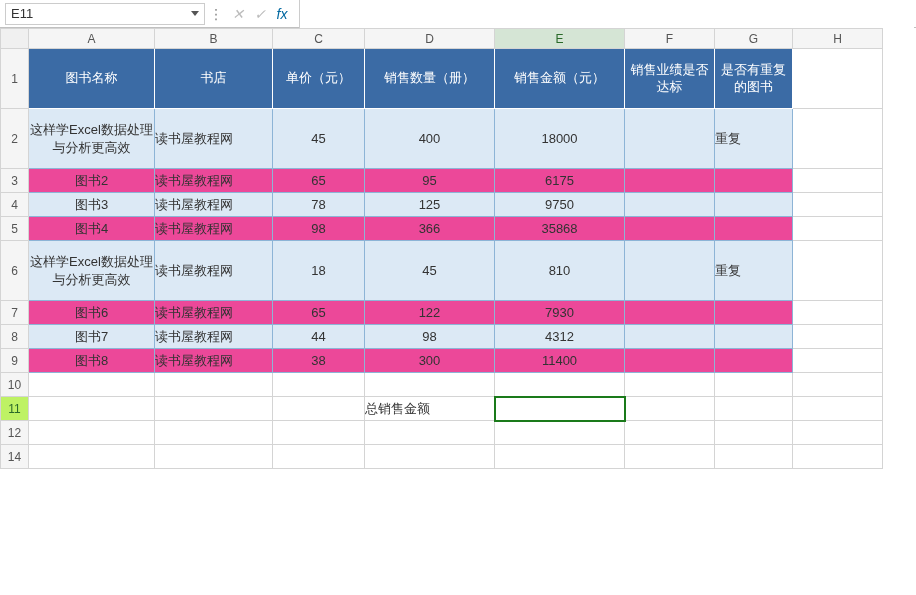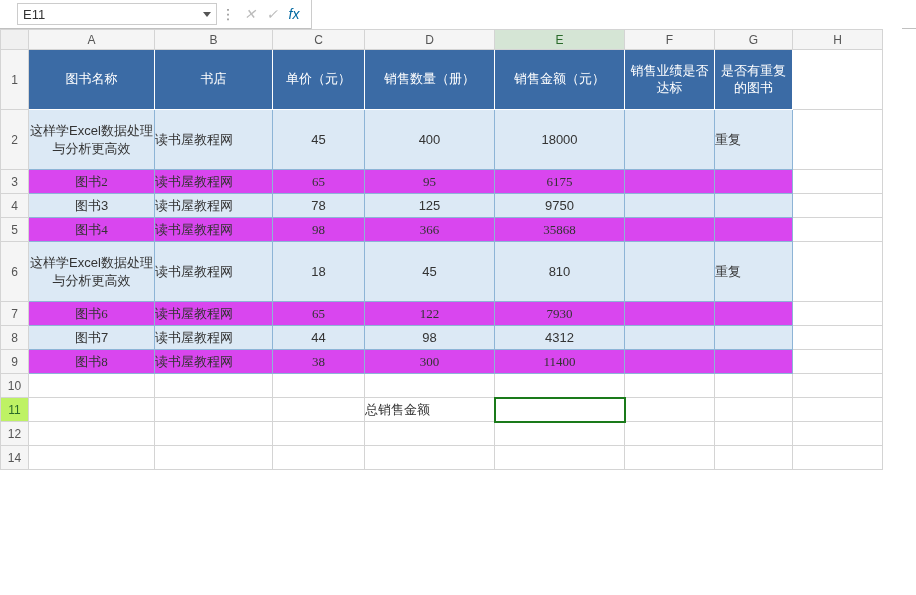--- a/index.html
+++ b/index.html
@@ -11,21 +11,21 @@
       overflow: hidden;
     }
     
     
     .formula-bar {
       display: flex;
       align-items: center;
       height: 28px;
       border-bottom: 1px solid #c0c0c0;
       background: #fff;
-      padding: 14px;
+      padding: 2px;
     }
     .name-box {
       width: 200px;
       height: 22px;
       border: 1px solid #ccc;
       padding: 2px 5px;
       font-size: 13px;
       display: flex;
       align-items: center;
       justify-content: space-between;
@@ -138,21 +138,21 @@
       border: 1px solid #ffffff !important;
       padding: 4px 6px;
       line-height: 1.3;
     }
     
     
     .tdata {
       border: 1px solid #8db4d6 !important;
     }
     .stripe-even { background: #dce9f5; }
-    .stripe-odd { background: #d946ef; font-family: Liberation Serif, serif; }
+    .stripe-odd { background: #ec4899; }
     .center { text-align: center; }
     .left { text-align: left; }
     
     
     .active-cell {
       outline: 2px solid #1a7a1a;
       outline-offset: -1px;
       position: relative;
     }
     

